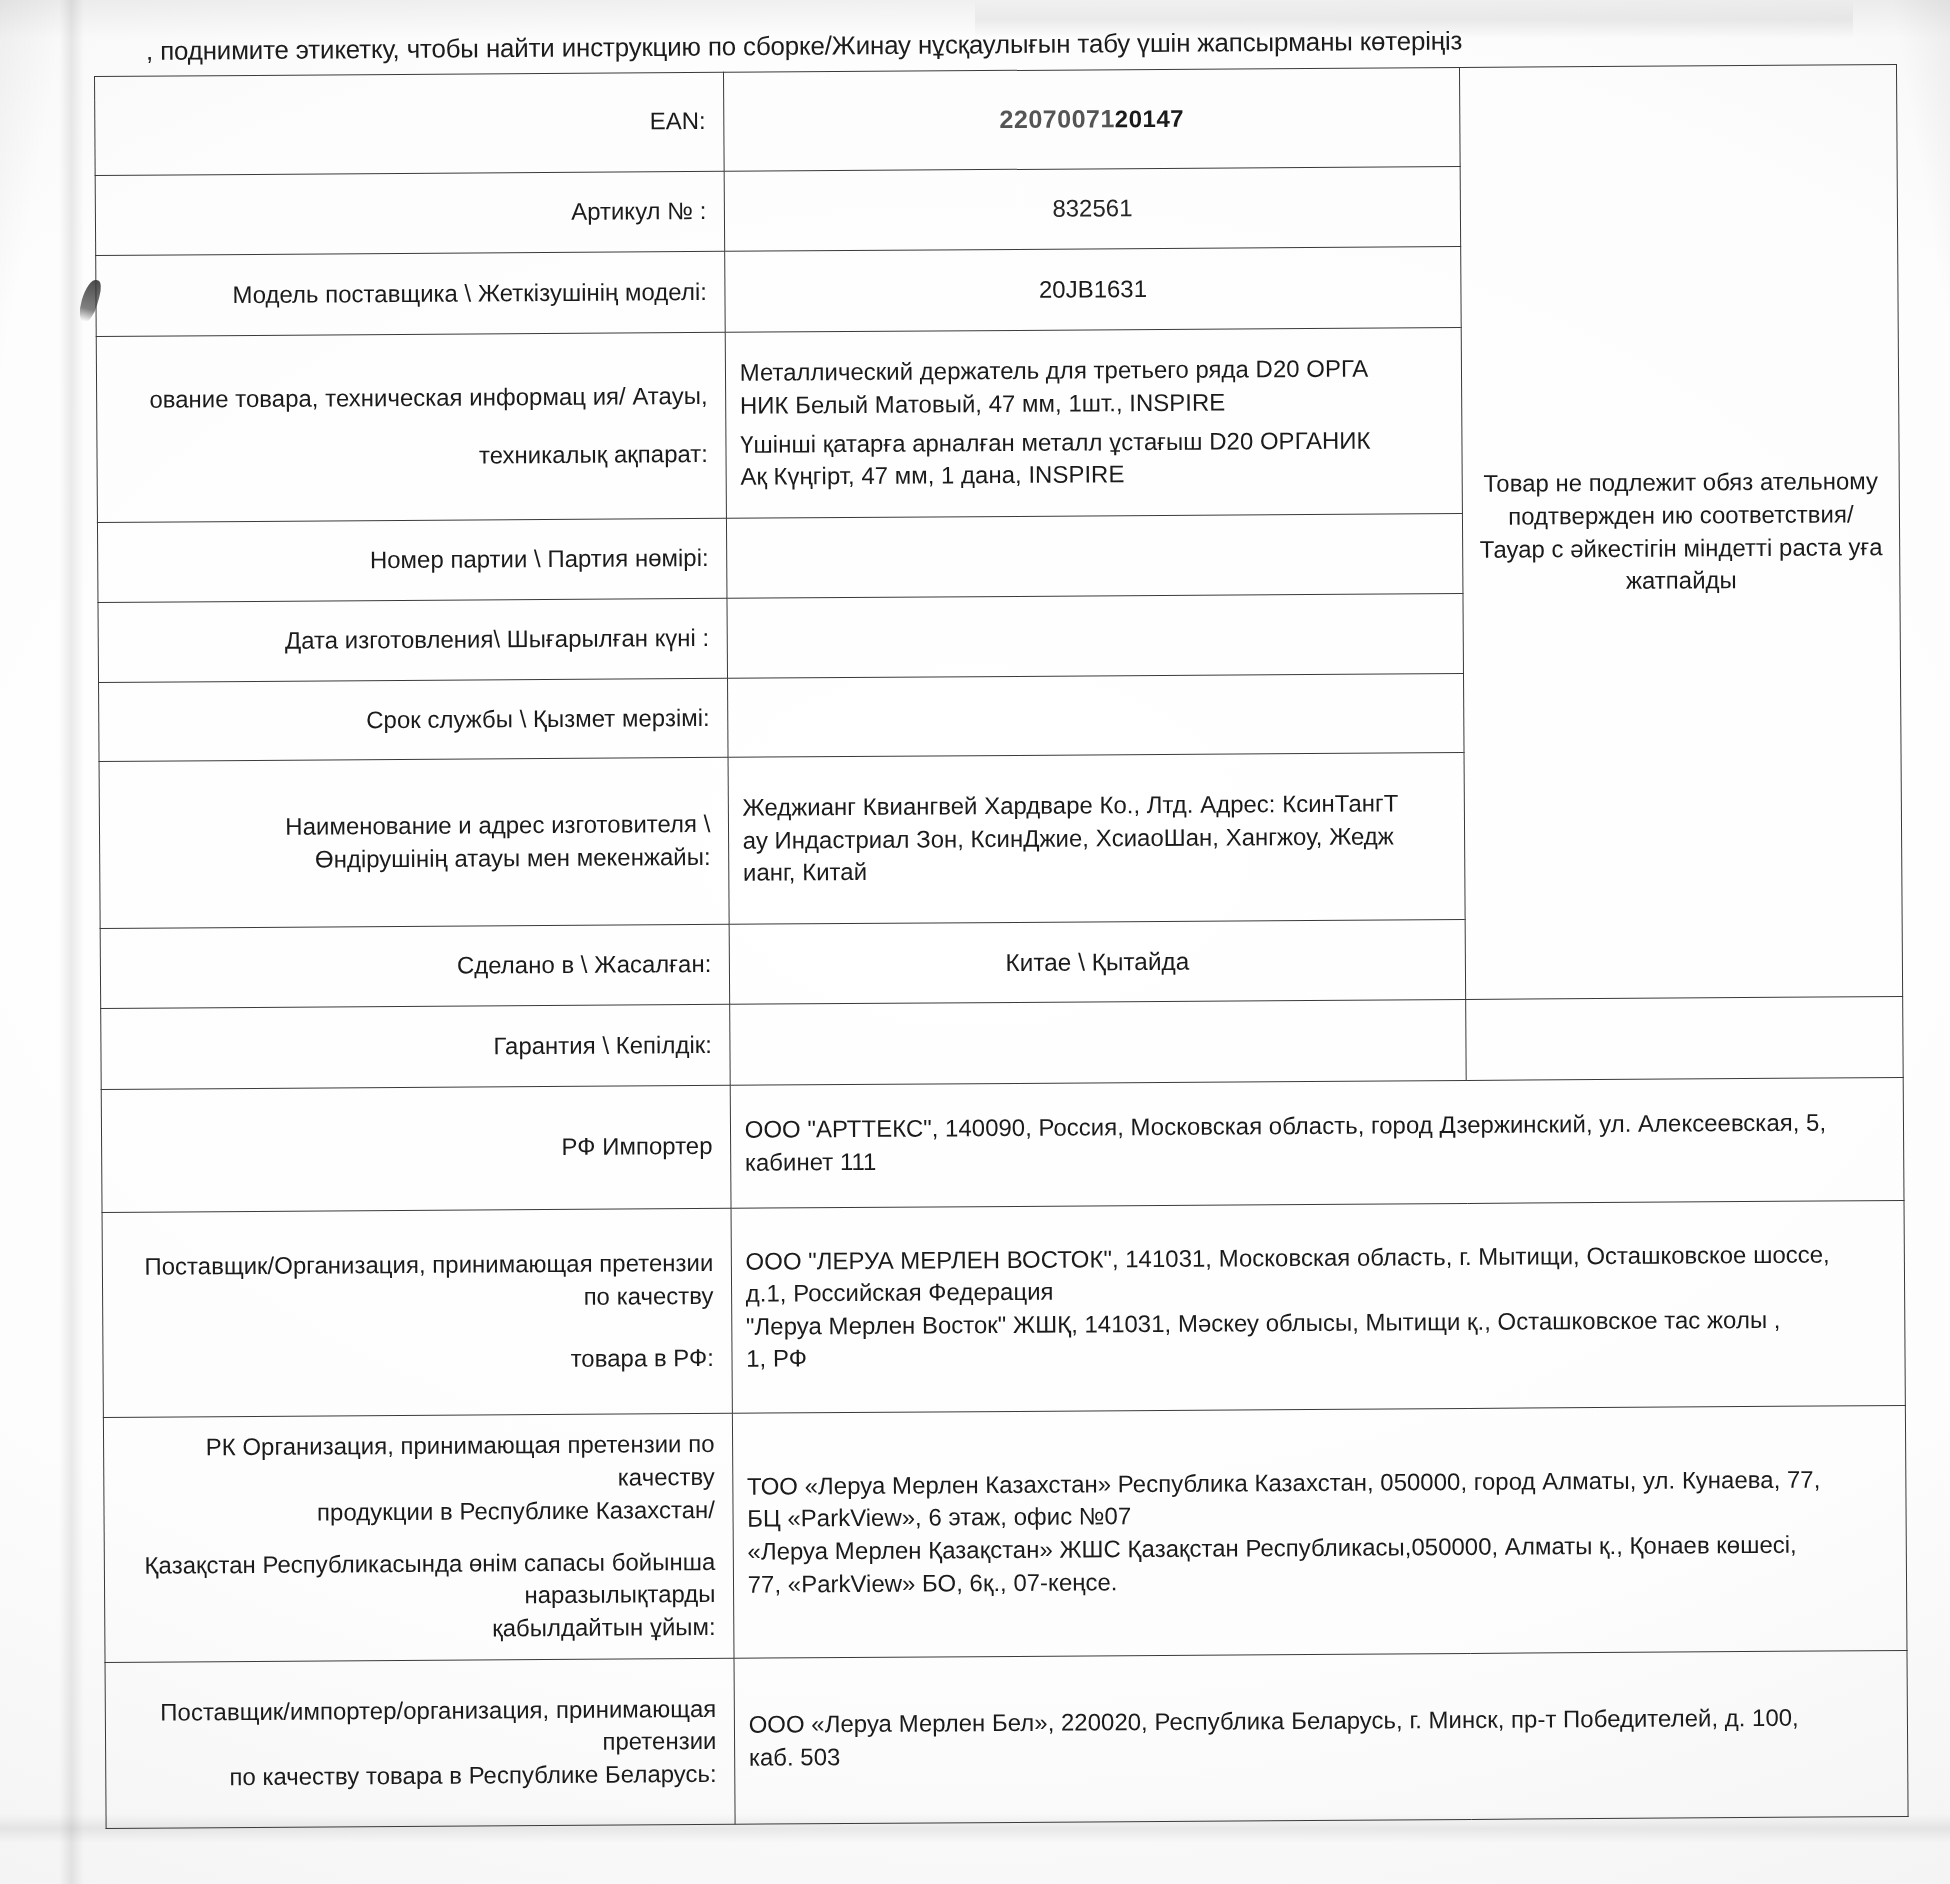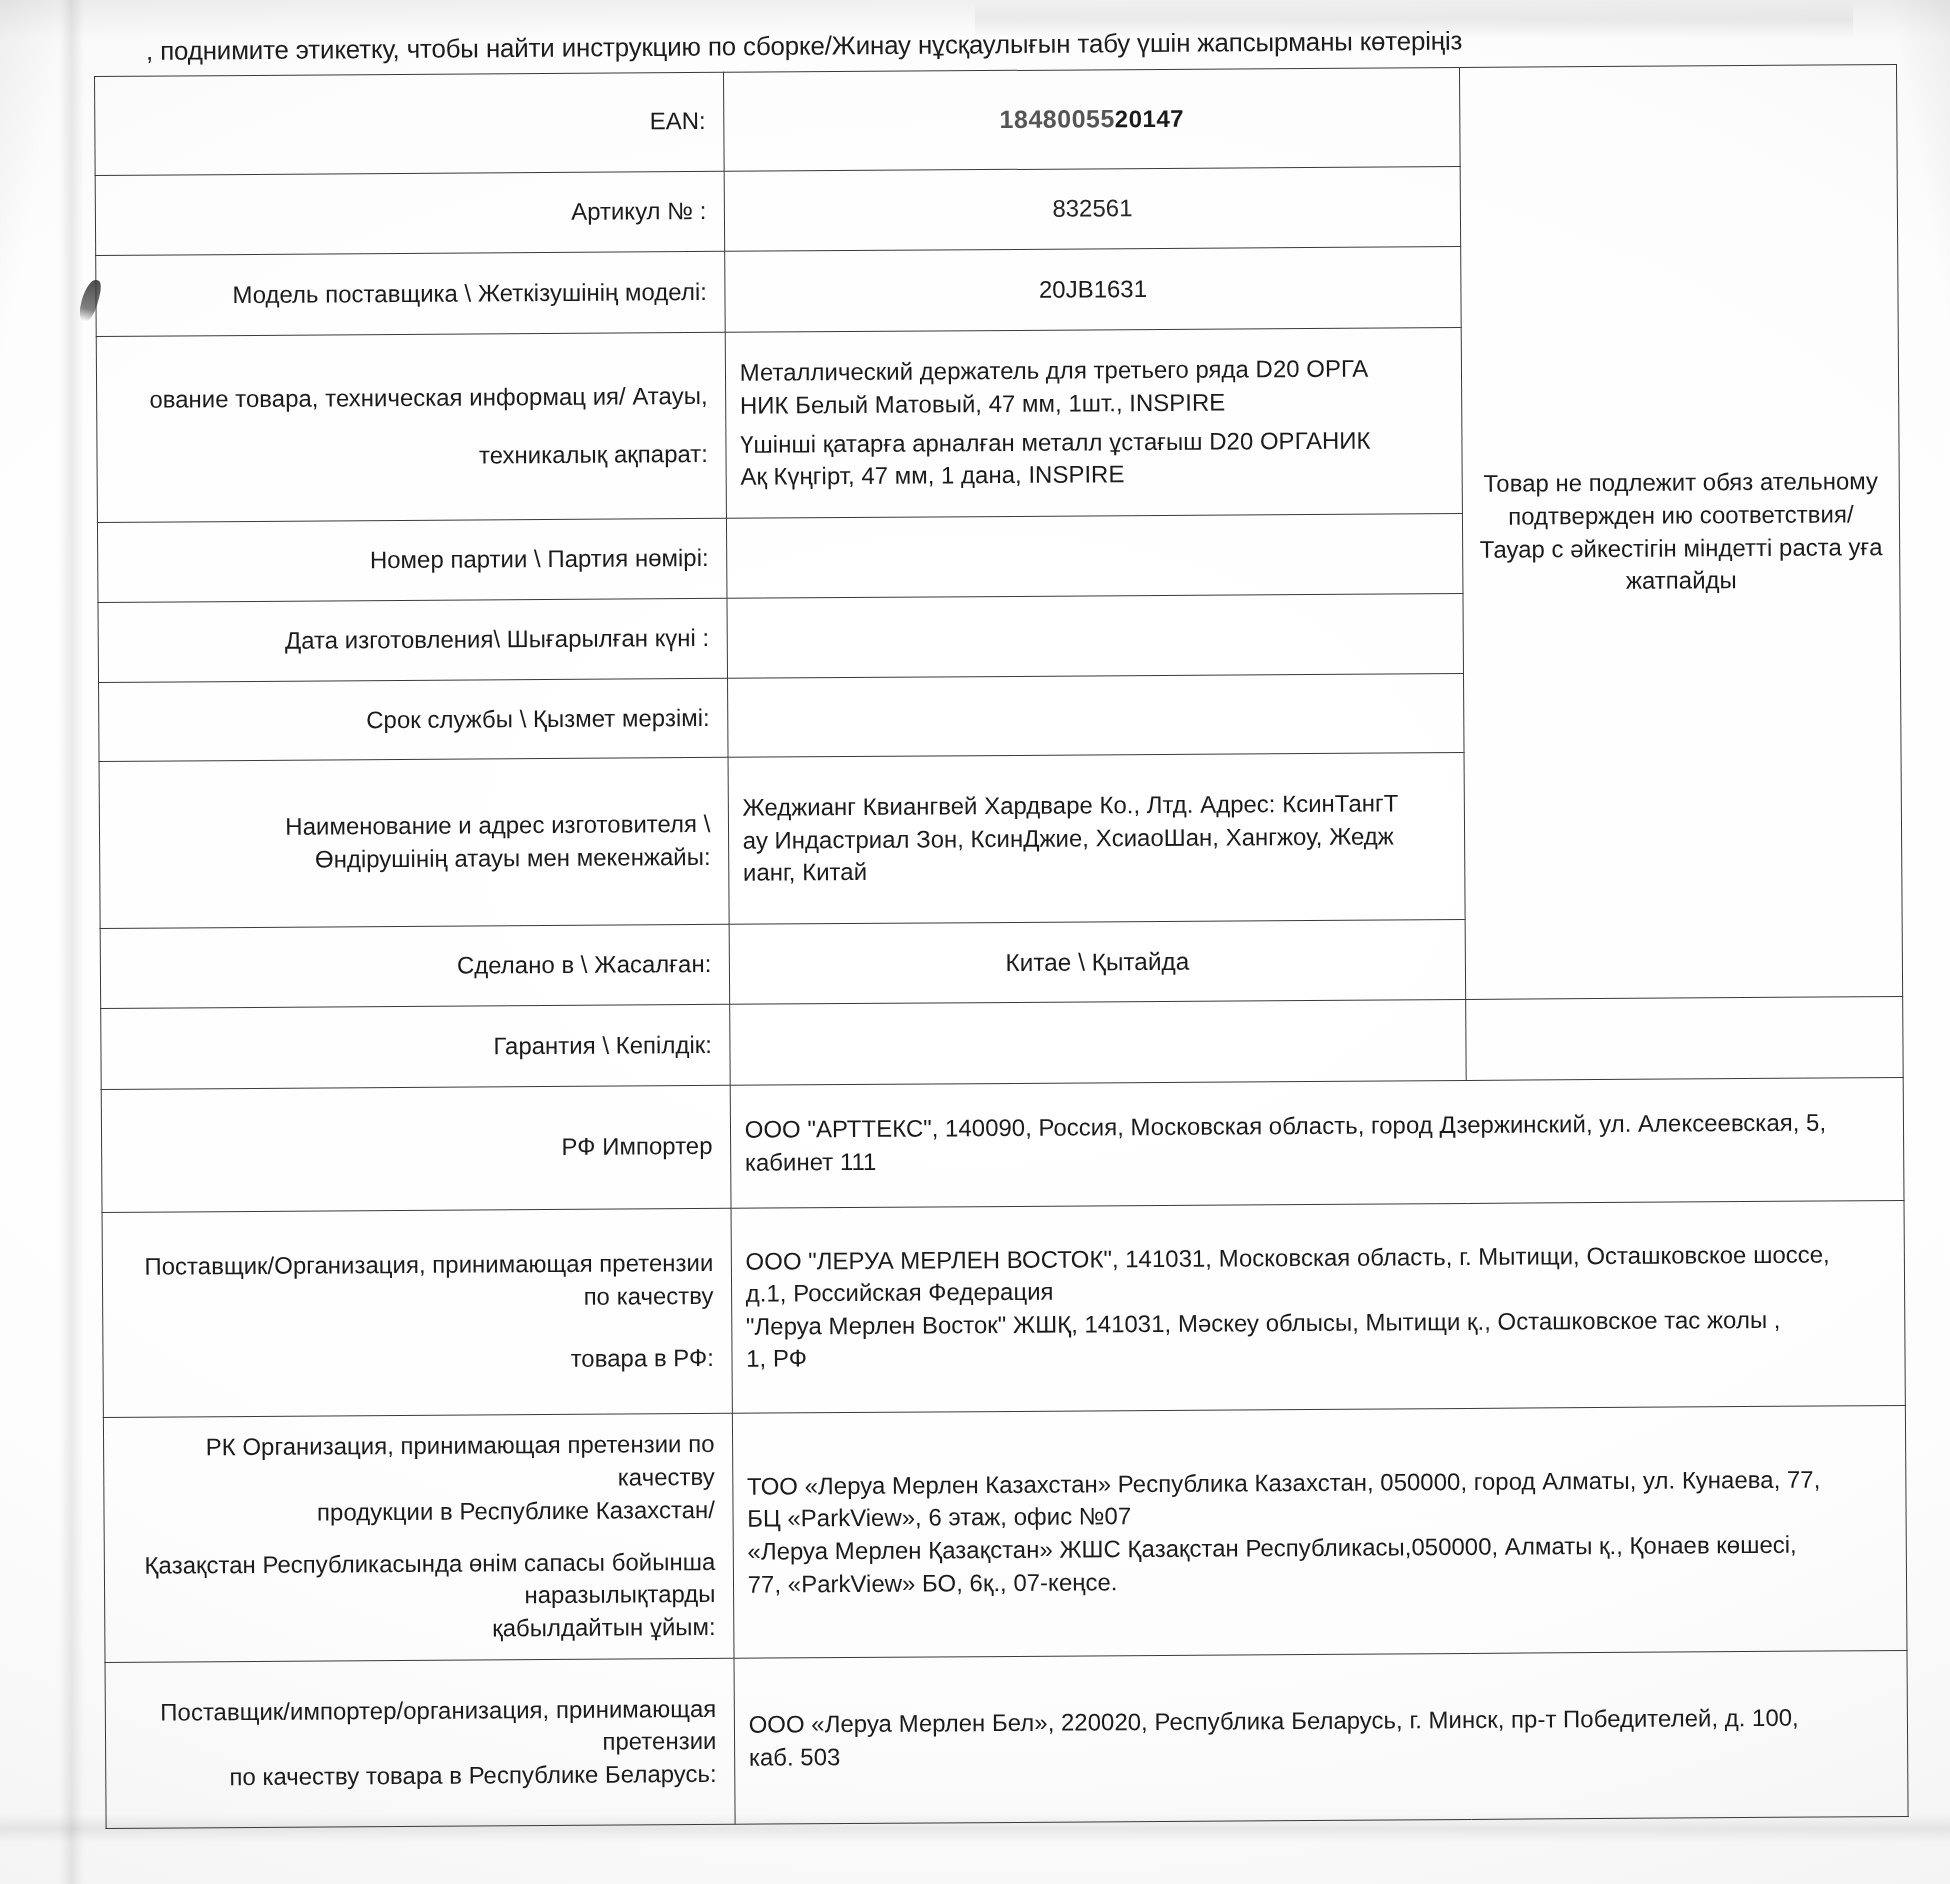--- a/index.html
+++ b/index.html
@@ -150,21 +150,21 @@
 <table id="label-table">
   <colgroup>
     <col style="width: 629px;">
     <col style="width: 736px;">
     <col style="width: 437px;">
   </colgroup>
   <tbody>
 
     <tr>
       <td class="lbl" style="height:78px;">EAN:</td>
-      <td class="big-val"><span class="faded-small faded3">1848</span><span class="faded-small semi">0055</span><span>20147</span></td>
+      <td class="big-val"><span class="faded-small faded3">2207</span><span class="faded-small semi">0071</span><span>20147</span></td>
       <td rowspan="9" class="cert-cell">Товар не подлежит обяз ательному подтвержден ию соответствия/ Тауар с әйкестігін міндетті раста уға жатпайды</td>
     </tr>
 
     <tr>
       <td class="lbl" style="height:60px;">Артикул № :</td>
       <td class="mid-val" style="color:#262626;">832561</td>
     </tr>
 
     <tr>
       <td class="lbl" style="height:60px;">Модель поставщика \ Жеткізушінің моделі:</td>

